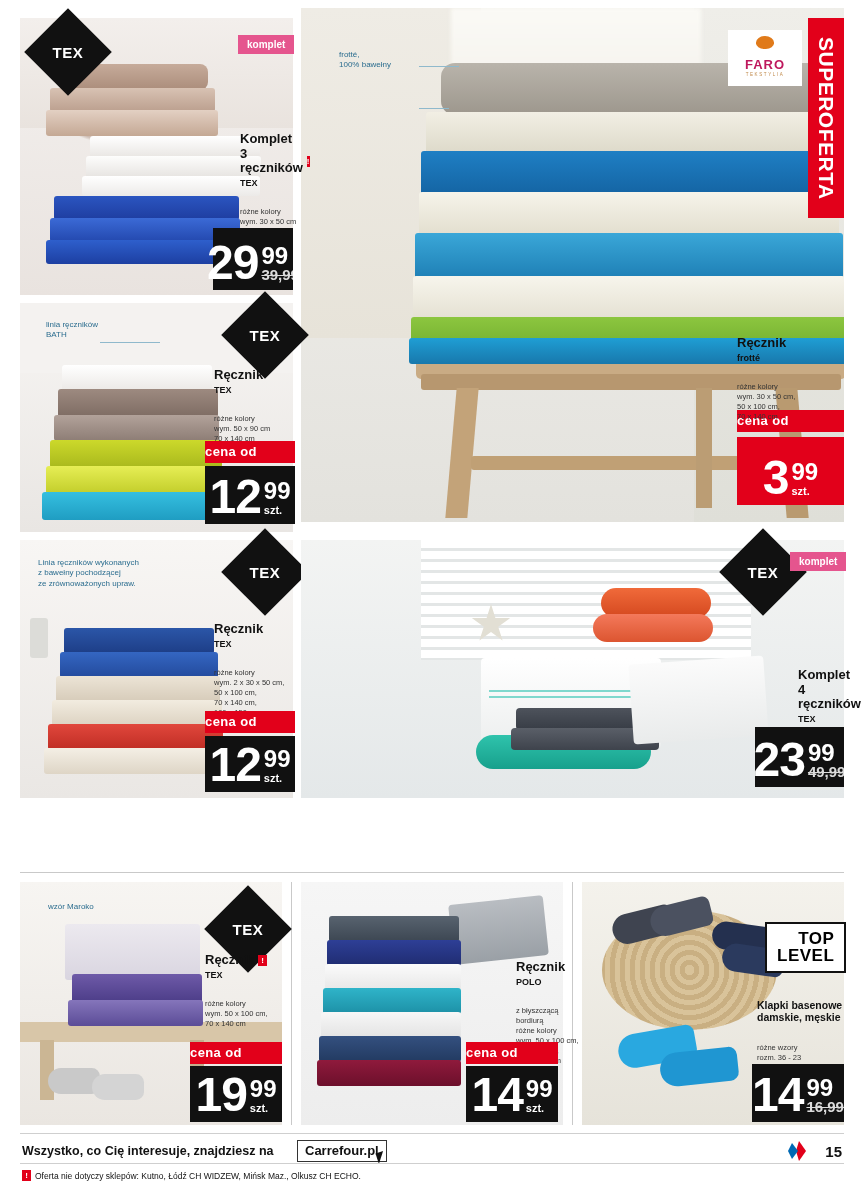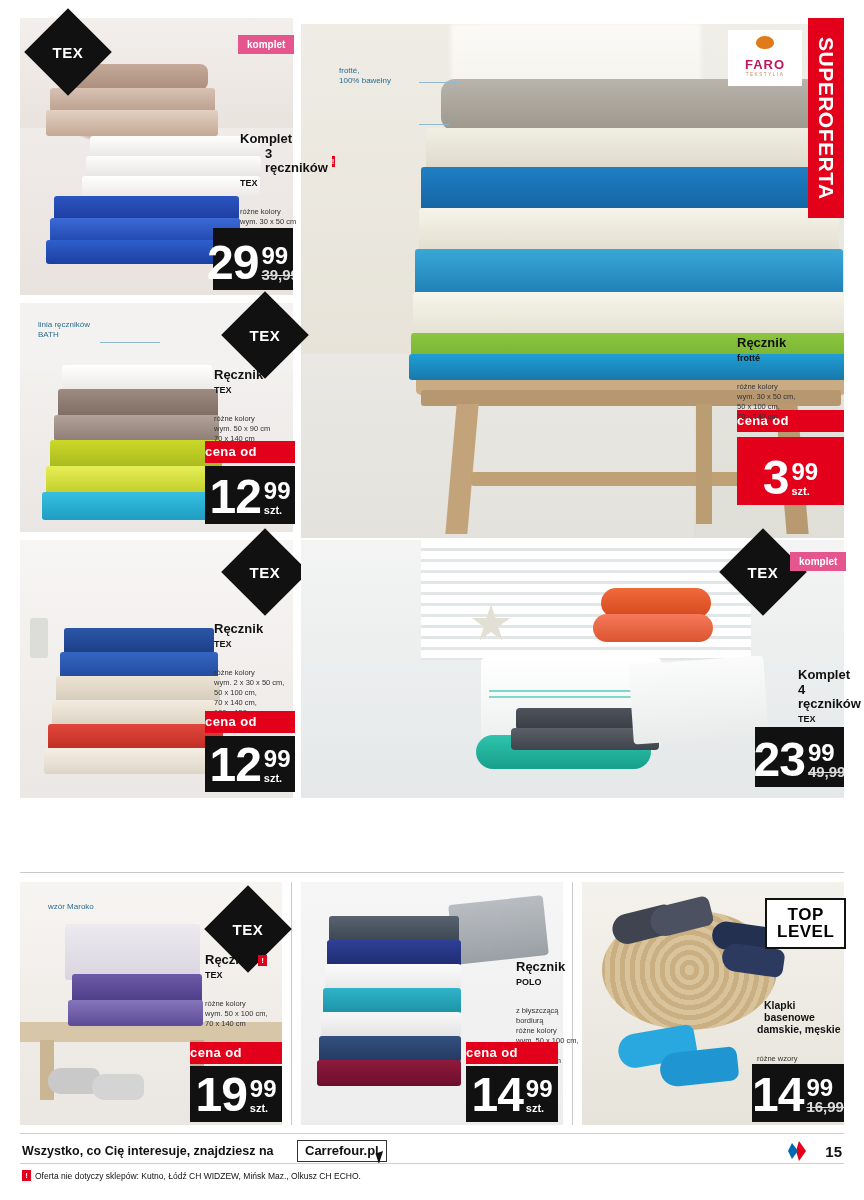--- a/index.html
+++ b/index.html
@@ -66,21 +66,21 @@
       linear-gradient(#f4f1ef, #e9e3df);
   }
   .towel { position: absolute; border-radius: 3px; }
 
   
   #p2 { left: 20px; top: 303px; width: 273px; height: 229px; background: #f2f0ee; }
   
   #p3 { left: 20px; top: 540px; width: 273px; height: 258px; background: #f3f1ef; }
 
   
-  #pbig { left: 301px; top: 24px; width: 543px; height: 514px; background: #e8e7e3; }
+  #pbig { left: 301px; top: 8px; width: 543px; height: 514px; background: #e8e7e3; }
 
   
   #p4 { left: 301px; top: 540px; width: 543px; height: 258px; background: #eef1f2; }
 
   
   #p5 { left: 20px; top: 882px; width: 262px; height: 243px; background: #f1efed; }
   #p6 { left: 301px; top: 882px; width: 262px; height: 243px; background: #f2f2f2; }
   #p7 { left: 582px; top: 882px; width: 262px; height: 243px; background: #efeeea; }
 
   .divider-v { position: absolute; width: 1px; background: #c9c9c9; }
@@ -147,21 +147,21 @@
   .footer-rule { position: absolute; left: 20px; top: 1133px; width: 824px; height: 1px; background: #cfcfcf; }
   .footer-rule2 { position: absolute; left: 20px; top: 1163px; width: 824px; height: 1px; background: #cfcfcf; }
 
   .red-excl {
     display: inline-block; width: 9px; height: 11px; background: #e2001a;
     color: #fff; font-size: 8px; font-weight: bold; text-align: center;
     line-height: 11px; vertical-align: middle; margin-left: 2px;
   }
   .top-level {
     border: 2px solid #111; background: #fff; padding: 6px 10px;
-    text-align: center; line-height: 1.02;
+    text-align: right; line-height: 1.02; margin-top: 24px;
   }
   .top-level div { font-size: 17px; font-weight: bold; letter-spacing: .5px; }
 </style>
 </head>
 <body>
 
 <div class="page">
 
   <div class="panel" id="pbig">
 
@@ -241,21 +241,21 @@
     <div class="towel" style="left:26px;top:222px;width:192px;height:24px;background:linear-gradient(#2e5fcc,#1d3fa2);"></div>
   </div>
   <div class="abs tex-badge" style="left:37px;top:21px;">
     <span>TEX</span>
   </div>
   <div class="abs pink-tag" style="left:238px;top:35px;">
     <span>komplet</span>
   </div>
   <div class="abs" style="left:240px;top:132px;width:58px;">
     <div class="desc-title">Komplet</div>
-    <div class="desc-title" style="display:flex;align-items:center;gap:2px;margin-left:25px;">
+    <div class="desc-title" style="display:flex;align-items:center;gap:2px;">
       <span>3 ręczników</span>
         <span class="red-excl">!</span>
     </div>
     <div class="desc-brand">TEX</div>
     <div class="desc-lines" style="white-space:pre-line;">różne kolory
 wym. 30 x 50 cm
 + 50 x 90 cm
 + 70 x 140 cm
 cena za kpl.</div>
   </div>
@@ -271,21 +271,21 @@
     <div class="abs" style="inset:0;background:linear-gradient(#f7f5f3,#e9e6e3);"></div>
     <div class="abs" style="left:0;top:0;width:273px;height:70px;background:#f4f2f0;"></div>
     <div class="towel" style="left:42px;top:62px;width:150px;height:26px;background:linear-gradient(#ffffff,#ebe8e5);"></div>
     <div class="towel" style="left:38px;top:86px;width:160px;height:28px;background:linear-gradient(#9d8a80,#7e6c63);"></div>
     <div class="towel" style="left:34px;top:112px;width:165px;height:26px;background:linear-gradient(#b2a29a,#8d7d75);"></div>
     <div class="towel" style="left:30px;top:137px;width:172px;height:28px;background:linear-gradient(#ccd92b,#a8b81d);"></div>
     <div class="towel" style="left:26px;top:163px;width:178px;height:28px;background:linear-gradient(#e6ee55,#c2cd2a);"></div>
     <div class="towel" style="left:22px;top:189px;width:182px;height:28px;background:linear-gradient(#35bfe0,#1f9dc2);"></div>
   </div>
   <div class="abs callout" style="left:38px;top:320px;width:84px;">
-    <div style="white-space:pre-line;">linia ręczników
+    <div style="white-space:pre-line;margin-left:8px;">linia ręczników
 BATH</div>
   </div>
   <div class="callout-line" style="left:100px;top:342px;width:60px;"></div>
   <div class="abs tex-badge" style="left:234px;top:304px;">
     <span>TEX</span>
   </div>
   <div class="abs" style="left:214px;top:368px;width:82px;">
     <div class="desc-title">Ręcznik</div>
     <div class="desc-brand">TEX</div>
     <div class="desc-lines" style="white-space:pre-line;">różne kolory
@@ -306,20 +306,25 @@
 
   <div class="panel" id="p3">
     <div class="abs" style="inset:0;background:linear-gradient(#f8f6f4,#eae7e4);"></div>
     <div class="abs" style="left:10px;top:78px;width:18px;height:40px;background:#dcdcd8;border-radius:3px;"></div>
     <div class="towel" style="left:44px;top:88px;width:150px;height:26px;background:linear-gradient(#2b56a8,#1d3d86);"></div>
     <div class="towel" style="left:40px;top:112px;width:158px;height:26px;background:linear-gradient(#3466c2,#234a9c);"></div>
     <div class="towel" style="left:36px;top:136px;width:164px;height:26px;background:linear-gradient(#ece4d6,#d6cbb9);"></div>
     <div class="towel" style="left:32px;top:160px;width:170px;height:26px;background:linear-gradient(#f2ece0,#dcd2c1);"></div>
     <div class="towel" style="left:28px;top:184px;width:175px;height:26px;background:linear-gradient(#e1473c,#bf2d24);"></div>
     <div class="towel" style="left:24px;top:208px;width:180px;height:26px;background:linear-gradient(#f4efe5,#ded5c6);"></div>
+  </div>
+  <div class="abs callout" style="left:38px;top:558px;width:150px;">
+    <div style="white-space:pre-line;">Linia ręczników wykonanych
+z bawełny pochodzącej
+ze zrównoważonych upraw.</div>
   </div>
   <div class="abs tex-badge" style="left:234px;top:541px;">
     <span>TEX</span>
   </div>
   <div class="abs" style="left:214px;top:622px;width:82px;">
     <div class="desc-title">Ręcznik</div>
     <div class="desc-brand">TEX</div>
     <div class="desc-lines" style="white-space:pre-line;">różne kolory
 wym. 2 x 30 x 50 cm,
 50 x 100 cm,
@@ -466,21 +471,21 @@
     <div class="abs" style="left:140px;top:64px;width:62px;height:28px;background:#2b3a5e;border-radius:14px 8px 8px 14px;transform:rotate(8deg);"></div>
 
     <div class="abs" style="left:36px;top:148px;width:78px;height:34px;background:#29a8e0;border-radius:20px 10px 10px 20px;transform:rotate(-10deg);"></div>
     <div class="abs" style="left:78px;top:168px;width:78px;height:34px;background:#1f96d2;border-radius:20px 10px 10px 20px;transform:rotate(-6deg);"></div>
   </div>
   <div class="abs top-level" style="left:765px;top:898px;">
     <div>TOP</div>
     <div>LEVEL</div>
   </div>
   <div class="abs" style="left:757px;top:1000px;width:88px;">
-    <div class="desc-title" style="font-size:10.5px;margin-left:7px;">Klapki basenowe</div>
+    <div class="desc-title" style="font-size:10.5px;">Klapki basenowe</div>
     <div class="desc-title" style="font-size:10.5px;">damskie, męskie</div>
     <div class="desc-lines" style="white-space:pre-line;">różne wzory
 rozm. 36 - 23
 cena za 1 parę</div>
   </div>
   <div class="abs price-box" style="left:752px;top:1064px;width:92px;height:58px;">
     <div class="price-int">14</div>
     <div class="price-right">
       <div class="price-dec">99</div>
       <div class="price-old">16,99</div>

